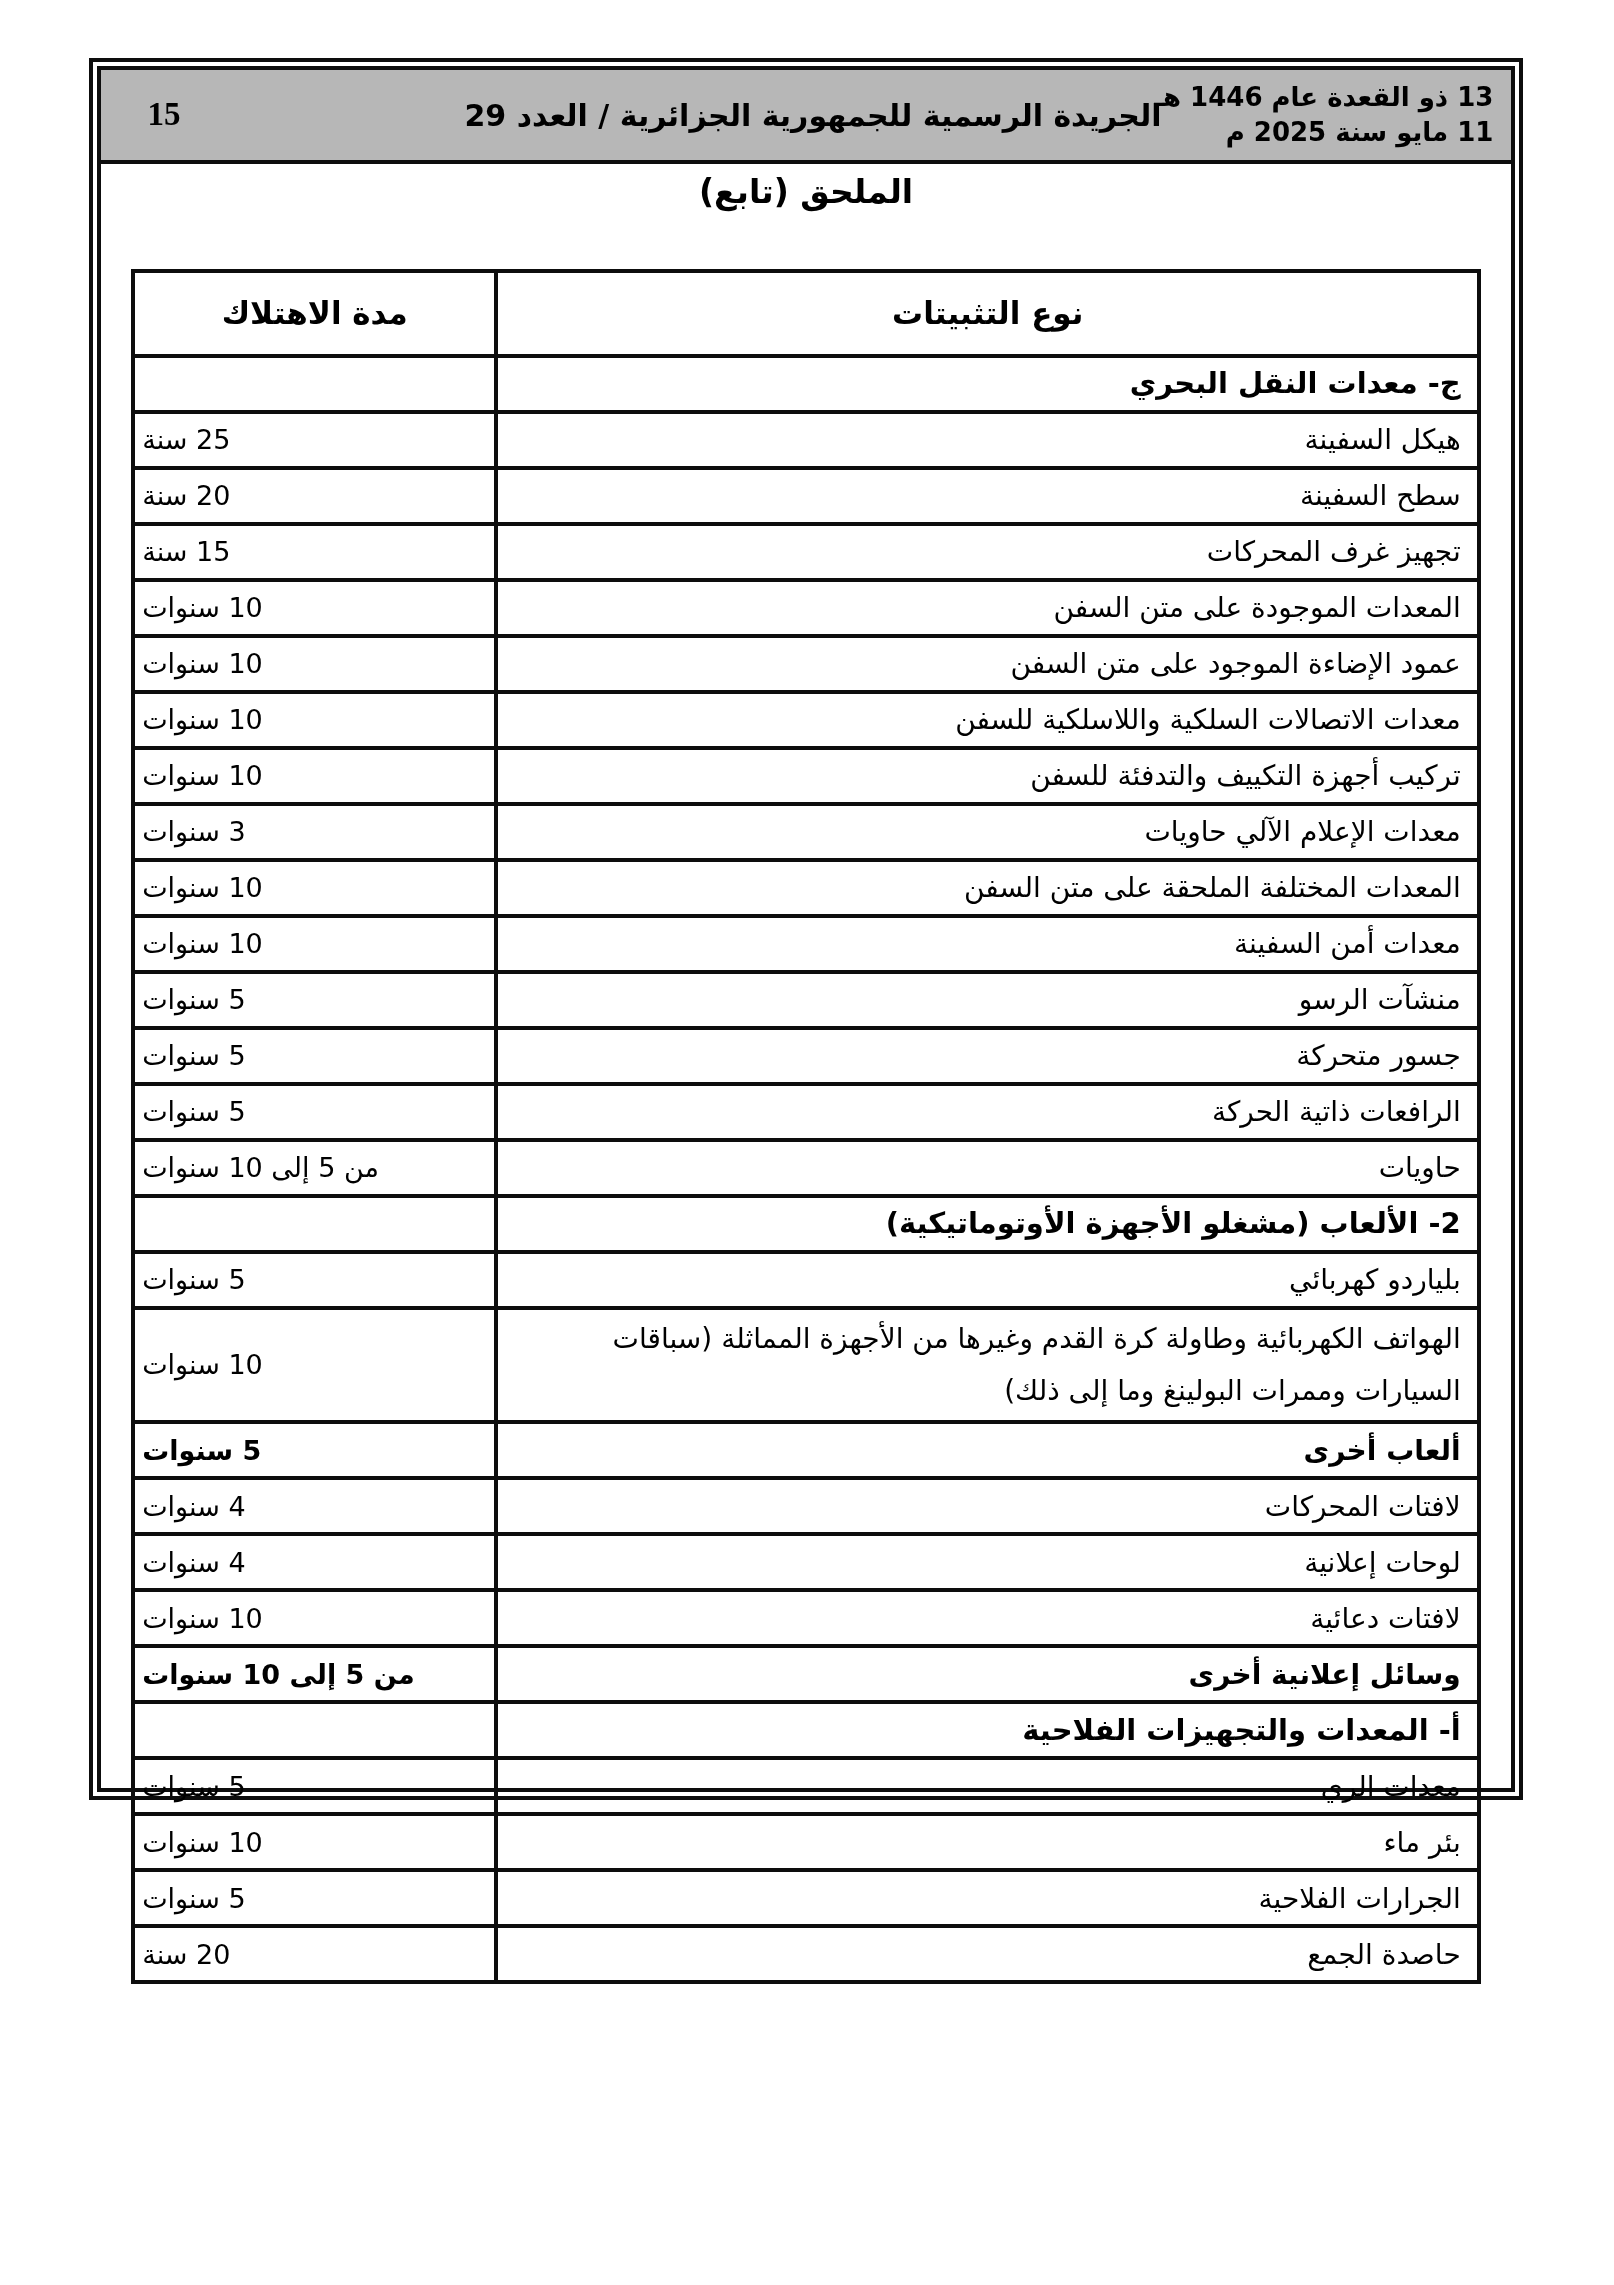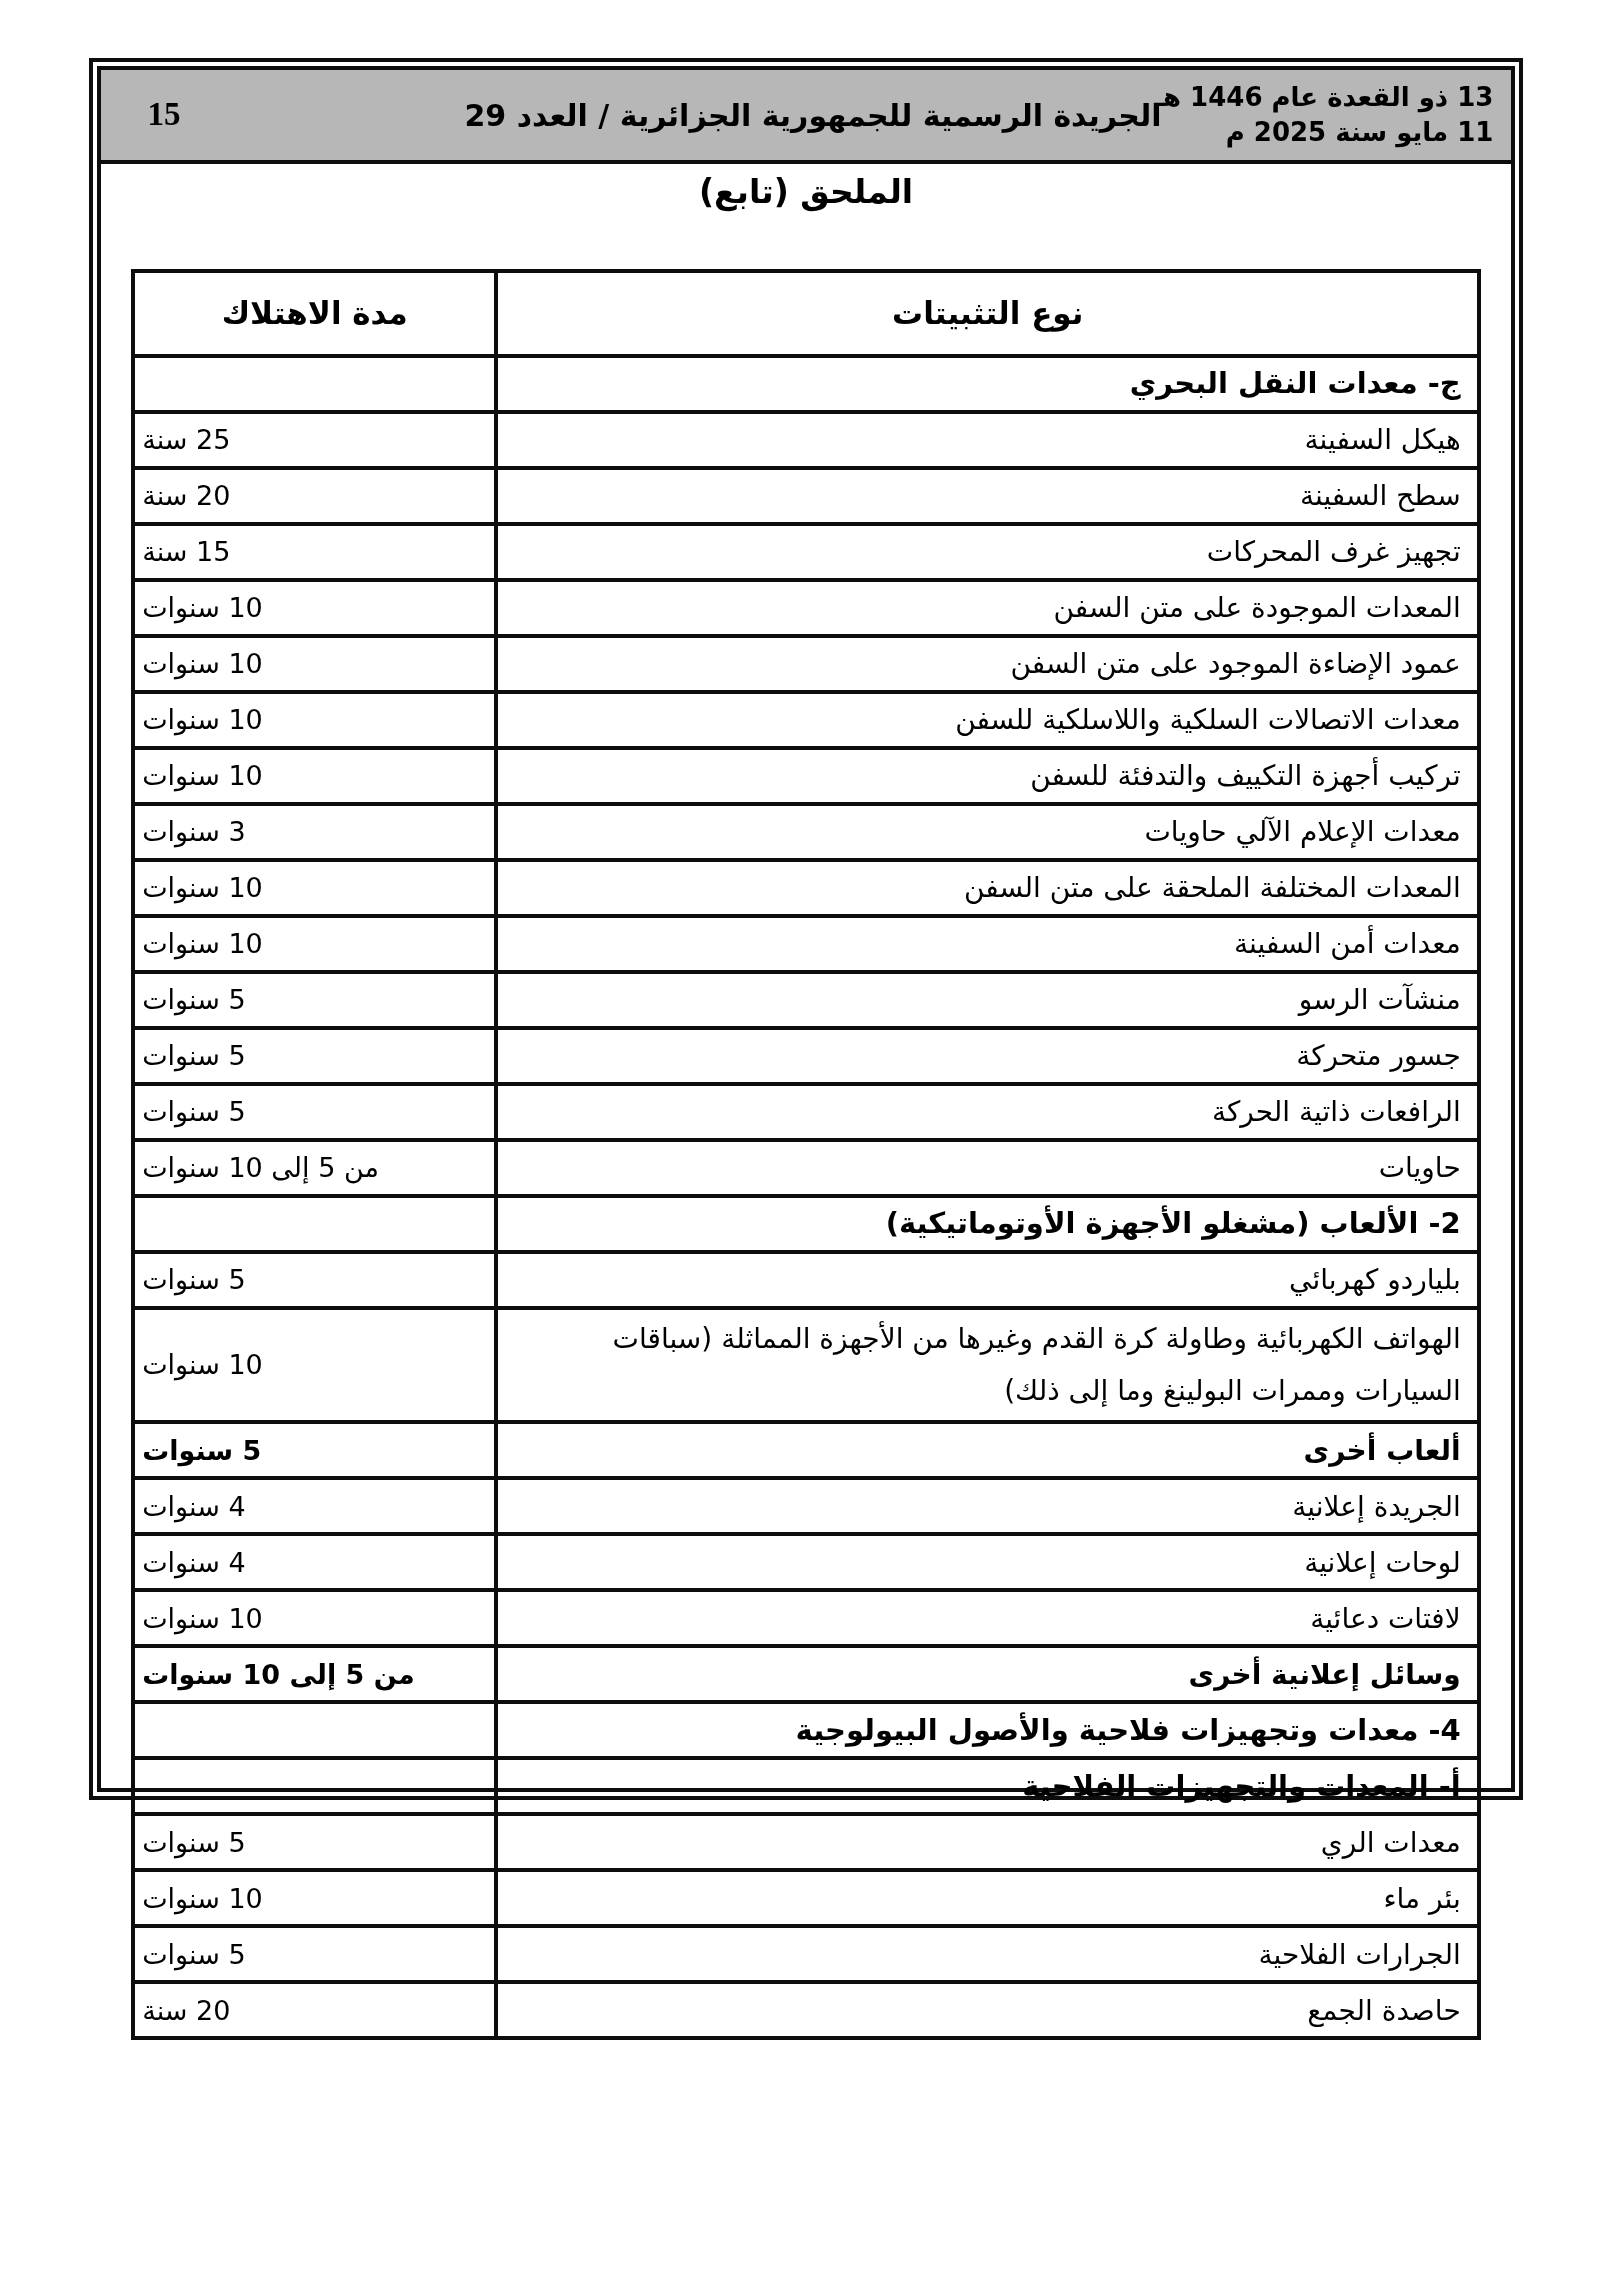--- a/index.html
+++ b/index.html
@@ -214,40 +214,36 @@
             </tr>
             <tr class="tall">
               <td class="type">الهواتف الكهربائية وطاولة كرة القدم وغيرها من الأجهزة المماثلة (سباقات السيارات وممرات البولينغ وما إلى ذلك)</td>
               <td class="dur">10 سنوات</td>
             </tr>
             <tr class="bold">
               <td class="type">ألعاب أخرى</td>
               <td class="dur">5 سنوات</td>
             </tr>
             <tr class="normal">
-              <td class="type">الجريدة إعلانية</td>
+              <td class="type">لافتات المحركات</td>
               <td class="dur">4 سنوات</td>
             </tr>
             <tr class="normal">
               <td class="type">لوحات إعلانية</td>
               <td class="dur">4 سنوات</td>
             </tr>
             <tr class="normal">
               <td class="type">لافتات دعائية</td>
               <td class="dur">10 سنوات</td>
             </tr>
             <tr class="bold">
               <td class="type">وسائل إعلانية أخرى</td>
               <td class="dur">من 5 إلى 10 سنوات</td>
             </tr>
             <tr class="section">
-              <td class="type">4- معدات وتجهيزات فلاحية والأصول البيولوجية</td>
-              <td class="dur"></td>
-            </tr>
-            <tr class="section">
               <td class="type">أ- المعدات والتجهيزات الفلاحية</td>
               <td class="dur"></td>
             </tr>
             <tr class="normal">
               <td class="type">معدات الري</td>
               <td class="dur">5 سنوات</td>
             </tr>
             <tr class="normal">
               <td class="type">بئر ماء</td>
               <td class="dur">10 سنوات</td>

